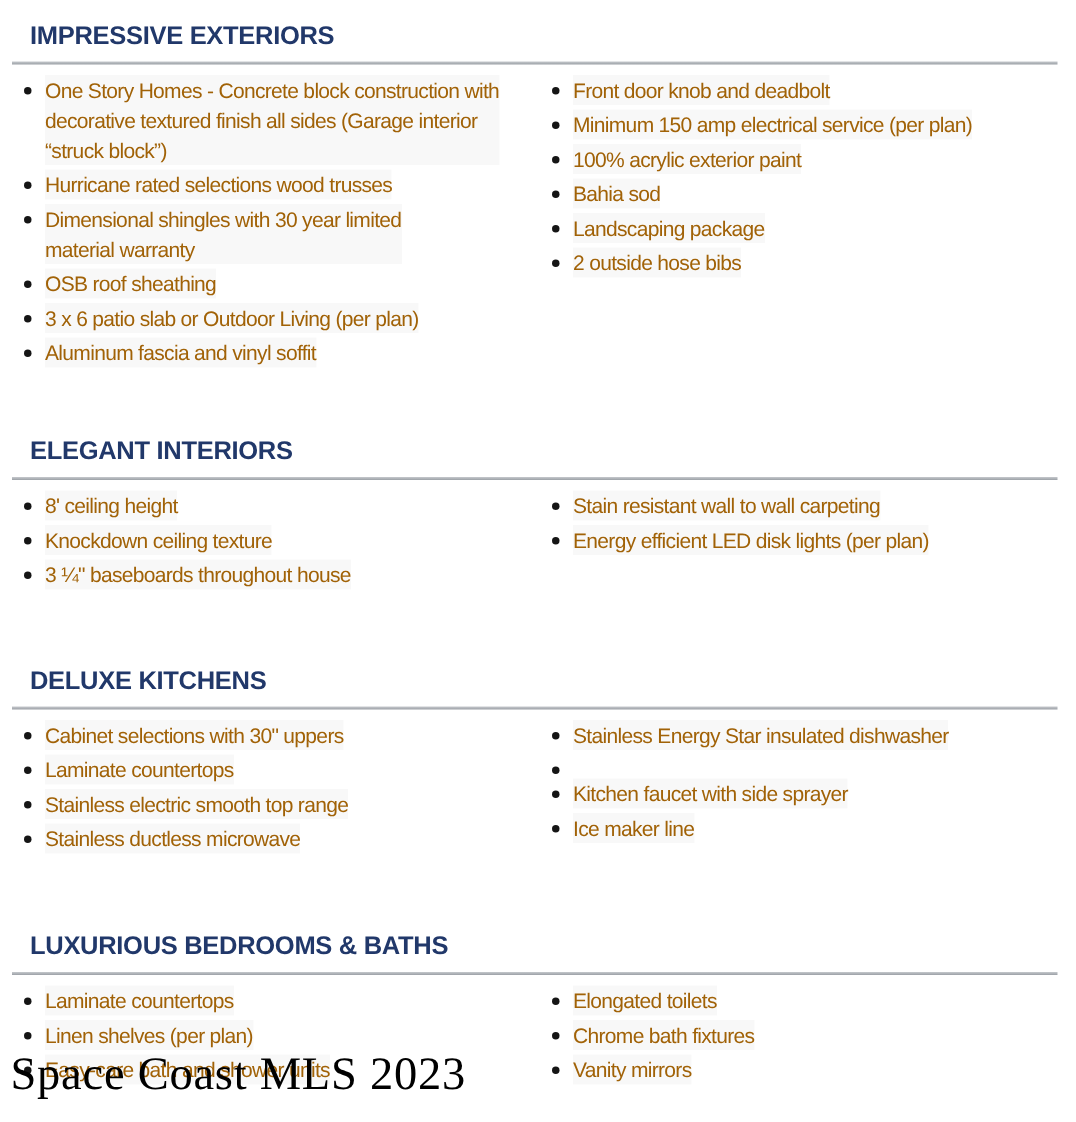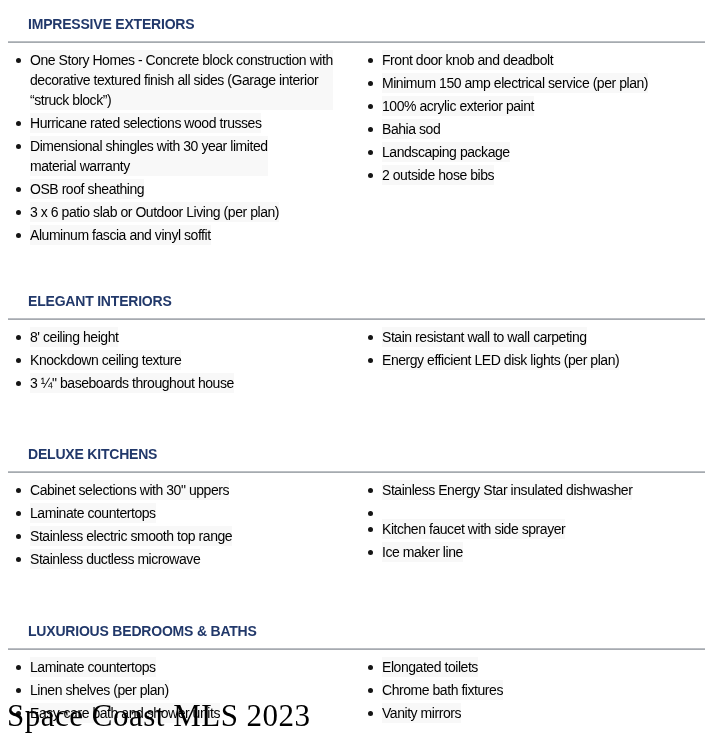--- a/index.html
+++ b/index.html
@@ -10,22 +10,22 @@
     background: #ffffff;
     font-family: "Liberation Sans", sans-serif;
     overflow: hidden;
   }
   .sec {
     position: absolute;
     left: 16px;
     right: 14px;
   }
   .sec-title {
-    margin: 0 0 5px 12px;
-    font-size: 14px;
+    margin: 0 0 5px 4px;
+    font-size: 17px;
     font-weight: bold;
     letter-spacing: -0.2px;
     color: var(--accent, #21386a);
     line-height: 24px;
   }
   .rule {
     height: 2px;
     background: linear-gradient(to bottom, #c6c9cd, #9ba0a6);
     margin-left: -8px;
     width: calc(100% + 10px);
@@ -49,21 +49,21 @@
     height: 5px;
     border-radius: 50%;
     background: #151515;
     flex-shrink: 0;
     margin-top: 8px;
   }
   .txt {
     font-size: 14px;
     letter-spacing: -0.45px;
     line-height: 20px;
-    color: #000000;
+    color: #a16207;
     white-space: pre-line;
     background: rgba(0,0,0,0.028);
   }
   #watermark {
     position: absolute;
     left: 7px;
     top: 698px;
     font-family: "Liberation Serif", serif;
     font-size: 31px;
     letter-spacing: 0.5px;

